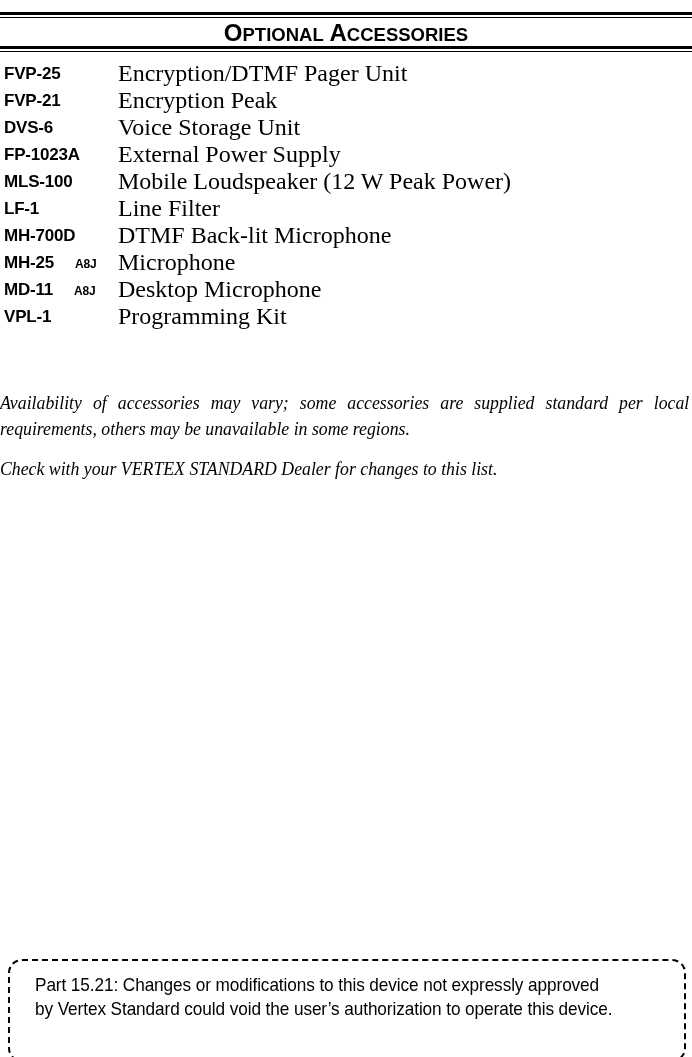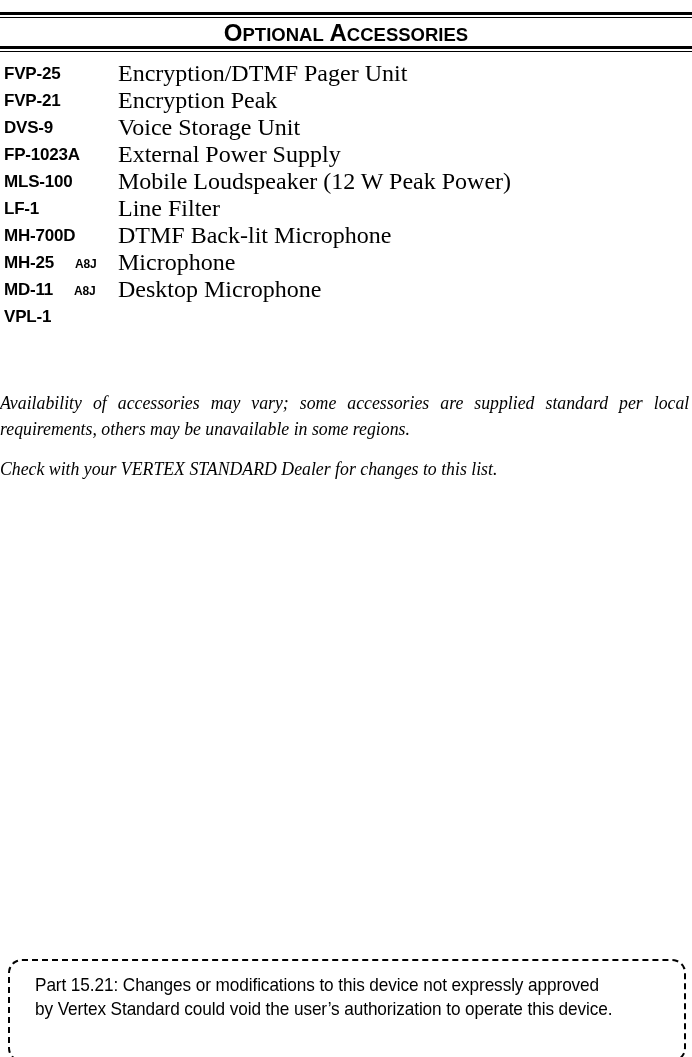--- a/index.html
+++ b/index.html
@@ -169,21 +169,21 @@
       <span class="acc-model"><span>FVP-25</span><span class="suffix"></span></span>
       <span class="acc-desc">Encryption/DTMF Pager Unit</span>
     </div>
 
     <div class="acc-row">
       <span class="acc-model"><span>FVP-21</span><span class="suffix"></span></span>
       <span class="acc-desc">Encryption Peak</span>
     </div>
 
     <div class="acc-row">
-      <span class="acc-model"><span>DVS-9</span><span class="suffix"></span></span>
+      <span class="acc-model"><span>DVS-6</span><span class="suffix"></span></span>
       <span class="acc-desc">Voice Storage Unit</span>
     </div>
 
 
     <div class="acc-row">
       <span class="acc-model"><span>FP-1023A</span><span class="suffix"></span></span>
       <span class="acc-desc">External Power Supply</span>
     </div>
 
     <div class="acc-row">
@@ -206,20 +206,21 @@
       <span class="acc-desc">Microphone</span>
     </div>
 
     <div class="acc-row">
       <span class="acc-model"><span>MD-11</span><span class="suffix">A8J</span></span>
       <span class="acc-desc">Desktop Microphone</span>
     </div>
 
     <div class="acc-row">
       <span class="acc-model"><span>VPL-1</span><span class="suffix"></span></span>
+      <span class="acc-desc">Programming Kit</span>
     </div>
 
   </div>
 
   <p class="note" id="note-availability">Availability of accessories may vary; some accessories are supplied standard per local requirements, others may be unavailable in some regions.</p>
 
   <p class="note" id="note-dealer">Check with your VERTEX STANDARD Dealer for changes to this list.</p>
 
   <div class="notice-box">
     <div class="notice-text">Part 15.21:  Changes or modifications to this device not expressly approved by Vertex Standard could void the user’s authorization to operate this device.</div>

